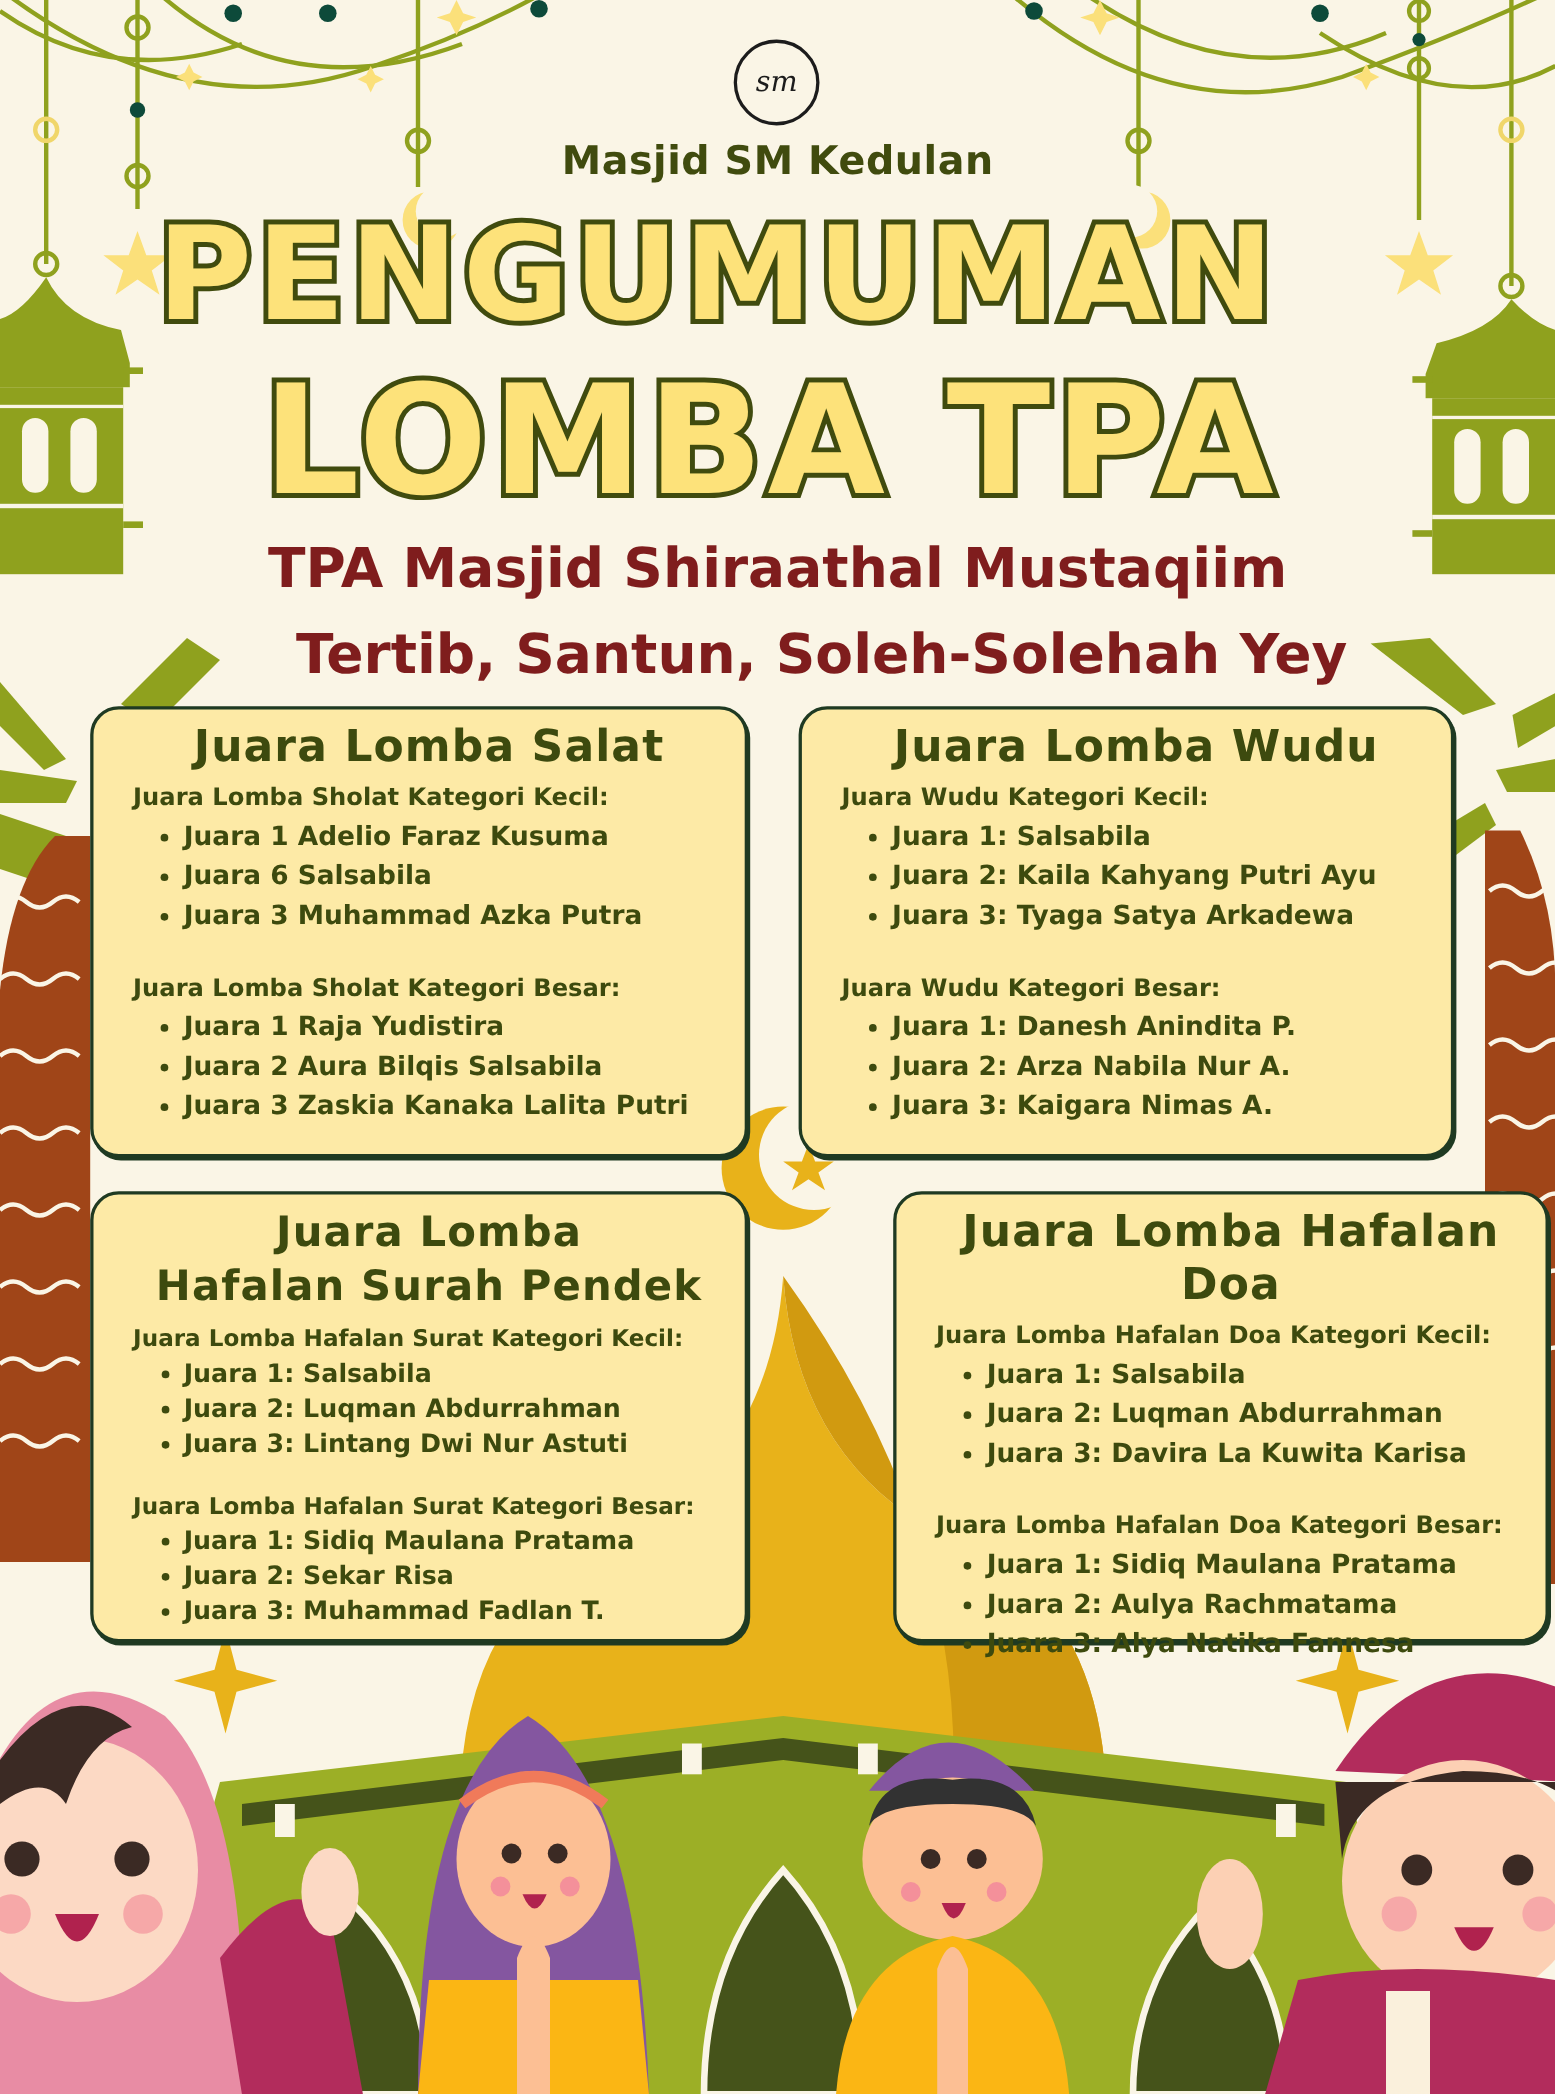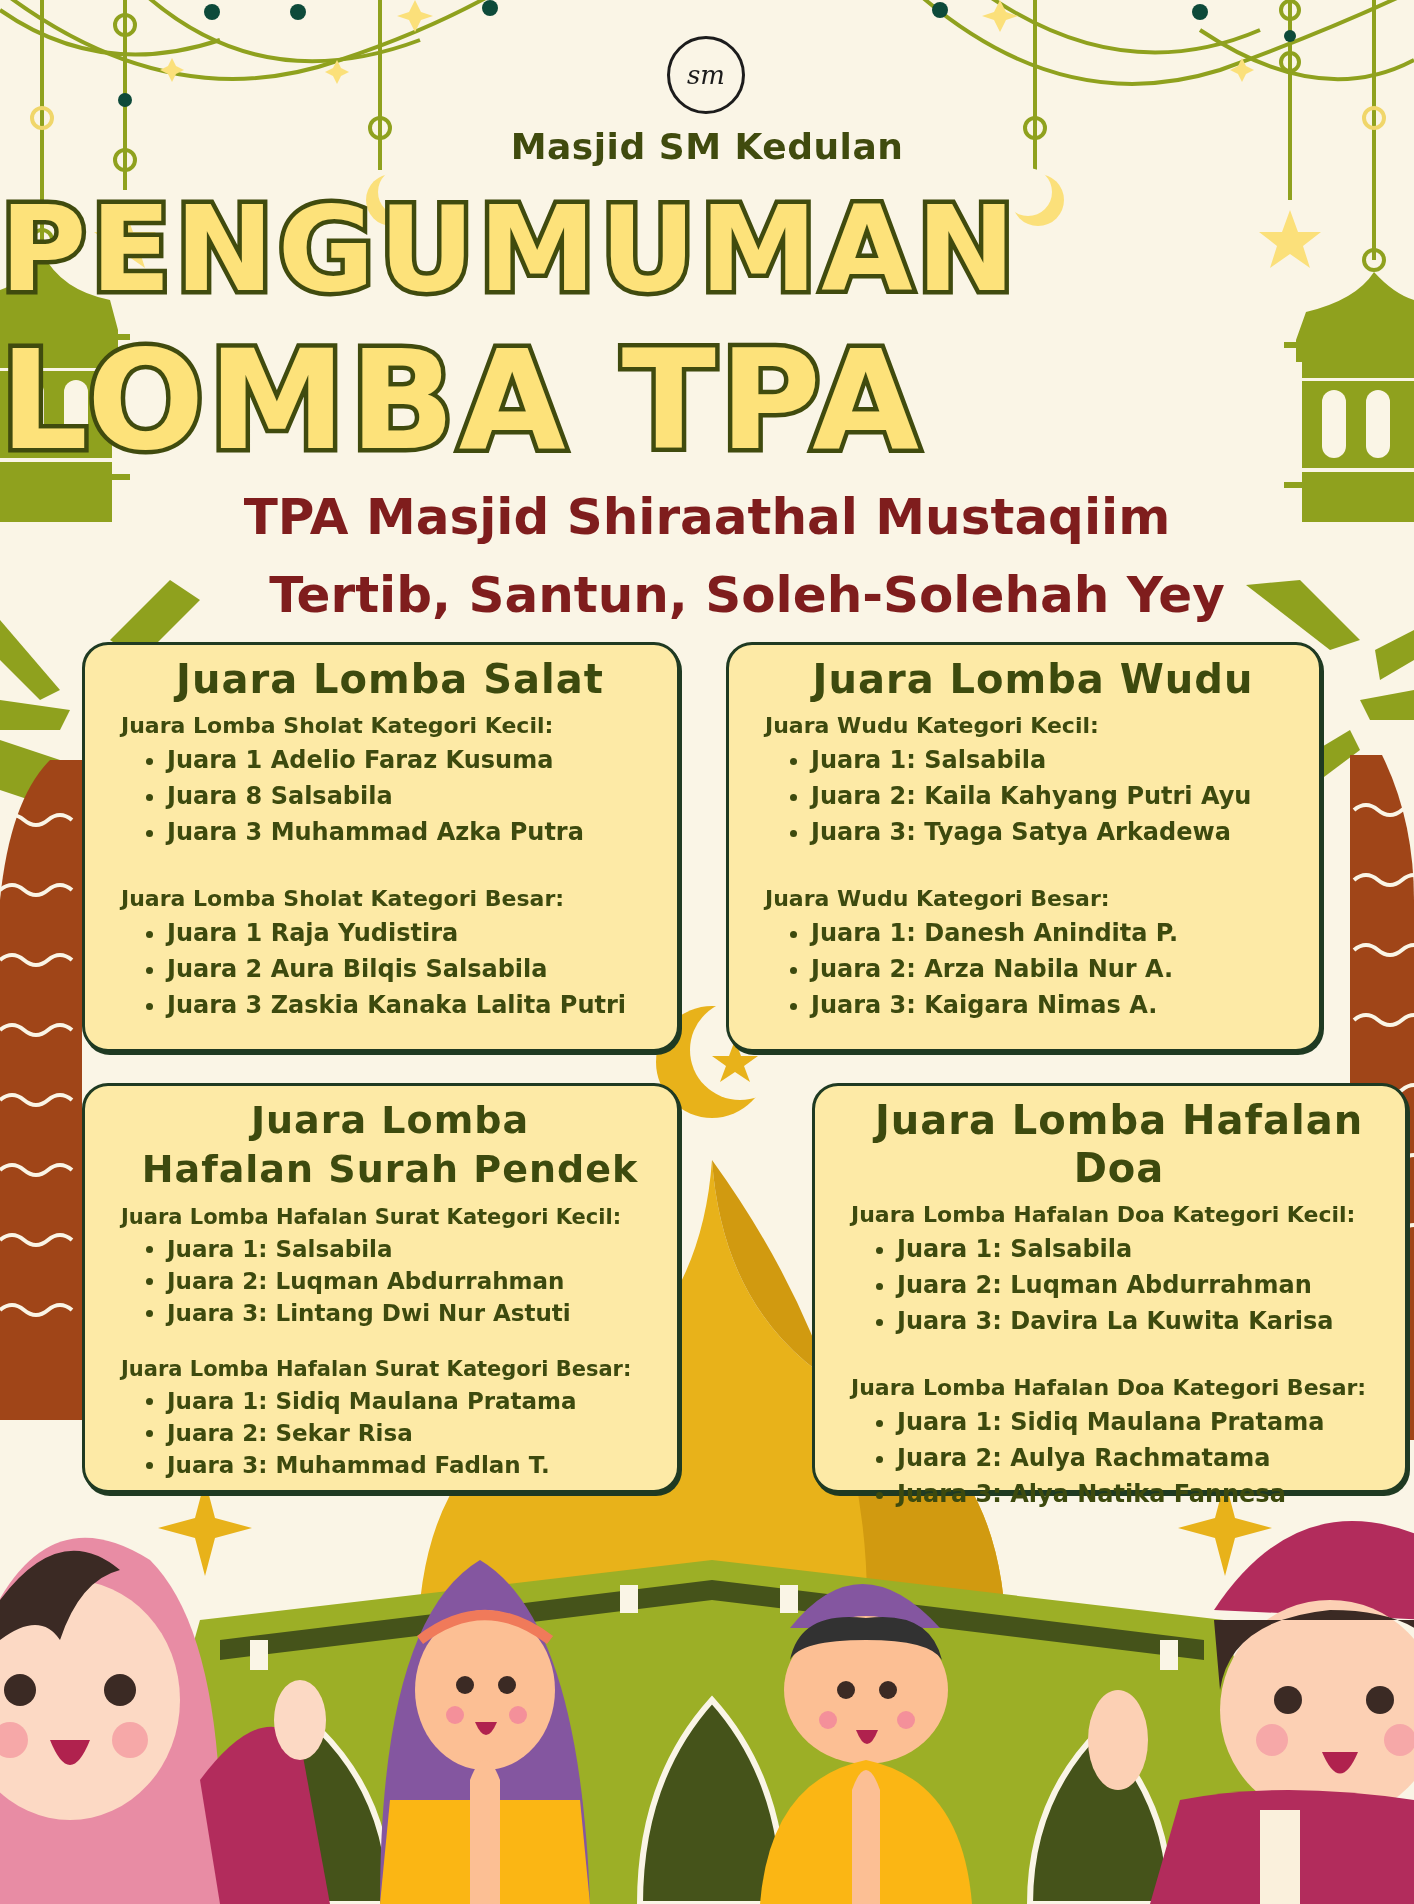--- a/index.html
+++ b/index.html
@@ -17,21 +17,21 @@
     left: 667px; top: 36px; width: 78px; height: 78px;
     border: 3px solid #1c1c1c; border-radius: 50%; box-sizing: border-box;
     display: flex; align-items: center; justify-content: center;
     font-family: "DejaVu Serif", serif; font-style: italic; font-size: 26px; color: #1c1c1c;
   }
   .org {
     left: 0; width: 1414px; top: 126px; text-align: center;
     font-size: 36px; font-weight: bold; color: #404b0e; letter-spacing: 0.5px;
   }
   .title {
-    left: 0; width: 1162px; text-align: left;
+    left: 0; width: 1162px; text-align: right;
     font-family: "DejaVu Sans", sans-serif; font-weight: bold;
     color: #fde27a;
     -webkit-text-stroke: 9px #404b0e;
     paint-order: stroke fill;
     letter-spacing: 4px;
   }
   .t1 { top: 180px; font-size: 118px; }
   .t2 { top: 320px; font-size: 138px; }
   .sub {
     left: 0; width: 1414px; text-align: center; font-weight: bold;
@@ -275,21 +275,21 @@
 <div class="abs title t1">PENGUMUMAN</div>
 <div class="abs title t2">LOMBA TPA</div>
 <div class="abs sub s1">TPA Masjid Shiraathal Mustaqiim</div>
 <div class="abs sub s2">Tertib, Santun, Soleh-Solehah Yey</div>
 
 <div class="card c1">
   <h2>Juara Lomba Salat</h2>
   <h3>Juara Lomba Sholat Kategori Kecil:</h3>
   <ul>
     <li>Juara 1 Adelio Faraz Kusuma</li>
-    <li>Juara 8 Salsabila</li>
+    <li>Juara 6 Salsabila</li>
     <li>Juara 3 Muhammad Azka Putra</li>
   </ul>
   <div class="gap"></div>
   <h3>Juara Lomba Sholat Kategori Besar:</h3>
   <ul>
     <li>Juara 1 Raja Yudistira</li>
     <li>Juara 2 Aura Bilqis Salsabila</li>
     <li>Juara 3 Zaskia Kanaka Lalita Putri</li>
   </ul>
 </div>

